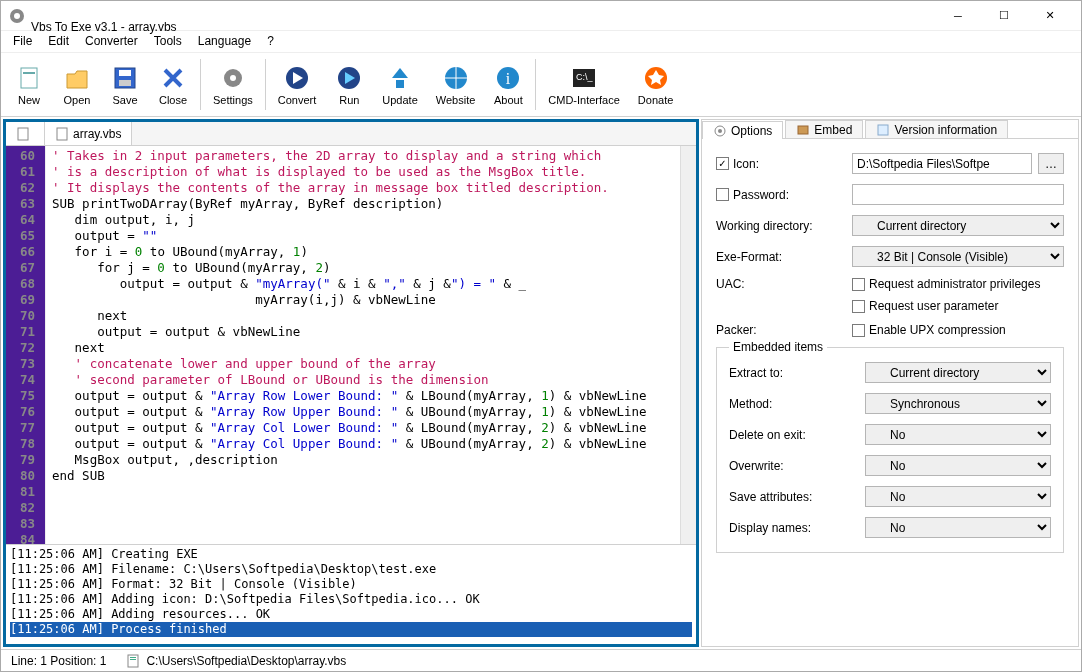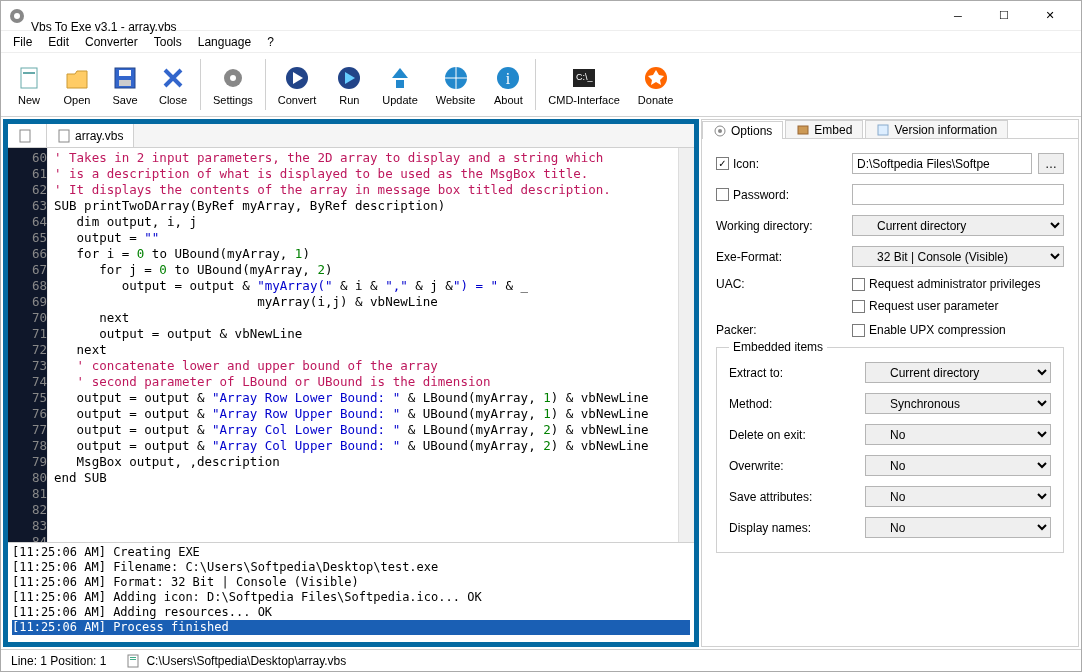--- a/index.html
+++ b/index.html
@@ -2,35 +2,35 @@
 <html><head>
 <meta charset="utf-8">
 <style>
 * { box-sizing: border-box; margin: 0; padding: 0; }
 body { font-family: "Segoe UI", Tahoma, sans-serif; font-size: 12px; background: #fff; color: #000; width: 1082px; height: 672px; display: flex; flex-direction: column; border: 1px solid #aaa; overflow: hidden; }
 .titlebar { height: 30px; display: flex; align-items: center; padding: 0 8px; background: #fff; border-bottom: 1px solid #eee; }
 .titlebar .ticon { width: 16px; height: 16px; margin-right: 6px; }
 .titlebar .title { flex: 1; font-size: 12px; margin-top: 23px; }
 .titlebar .winbtns { display: flex; }
 .titlebar .winbtn { width: 46px; height: 28px; display: flex; align-items: center; justify-content: center; font-size: 11px; }
-.menubar { height: 22px; display: flex; align-items: center; padding: 0 4px; border-bottom: 1px solid #eee; font-size: 12px; }
+.menubar { height: 22px; display: flex; align-items: flex-start; padding: 0 4px; border-bottom: 1px solid #eee; font-size: 12px; }
 .menubar .mitem { padding: 3px 8px; cursor: default; }
 .toolbar { height: 64px; display: flex; align-items: stretch; border-bottom: 1px solid #d0d0d0; padding: 2px 4px; }
 .tbutton { min-width: 48px; padding: 4px 8px; display: flex; flex-direction: column; align-items: center; justify-content: center; border: 1px solid transparent; gap: 2px; }
 .tbutton .ticon32 { width: 28px; height: 28px; }
 .tbutton .tlabel { font-size: 11px; }
 .tsep { width: 1px; background: #d0d0d0; margin: 4px 3px; }
 .maincontent { flex: 1; display: flex; min-height: 0; padding: 2px; gap: 2px; }
-.leftpane { flex: 1; display: flex; flex-direction: column; min-width: 0; border: 5px solid #0369a1; justify-content: center; }
+.leftpane { flex: 1; display: flex; flex-direction: column; min-width: 0; border: 3px solid #0369a1; justify-content: center; }
 .lefttabs { height: 24px; display: flex; border-bottom: 1px solid #d0d0d0; background: #f5f5f5; }
 .lefttab { padding: 3px 10px; border-right: 1px solid #d0d0d0; display: flex; align-items: center; gap: 4px; background: #fff; }
 .lefttab.active { background: #fff; }
 .lefttab .tabicon { width: 14px; height: 14px; }
 .editor { flex: 1; display: flex; min-height: 0; overflow: hidden; font-family: Consolas, monospace; font-size: 12.5px; background: #fff; }
-.gutter { width: 40px; background: #0f172a; border-right: 1px solid #eee; color: #888; text-align: right; padding: 2px 0 0 0; line-height: 16px; white-space: pre; }
+.gutter { width: 40px; background: #4c1d95; border-right: 1px solid #eee; color: #888; text-align: right; padding: 2px 10px 0 0; line-height: 16px; white-space: pre; font-weight: bold; }
 .code { flex: 1; padding: 2px 6px 0 6px; line-height: 16px; white-space: pre; overflow: hidden; }
 .comment { color: #be185d; }
 .string { color: #0000cd; }
 .number { color: #008000; }
 .ident { color: #000; }
 .logpane { height: 100px; border-top: 1px solid #d0d0d0; font-family: Consolas, monospace; font-size: 12px; padding: 2px 4px; overflow: hidden; line-height: 15px; background:#fff; }
 .logline { white-space: pre; }
 .logline.highlight { background: #1a5fb4; color: #fff; }
 .rightpane { width: 378px; display: flex; flex-direction: column; border: 1px solid #d0d0d0; }
 .righttabs { height: 19px; display: flex; border-bottom: 1px solid #d0d0d0; background: #fff; }

